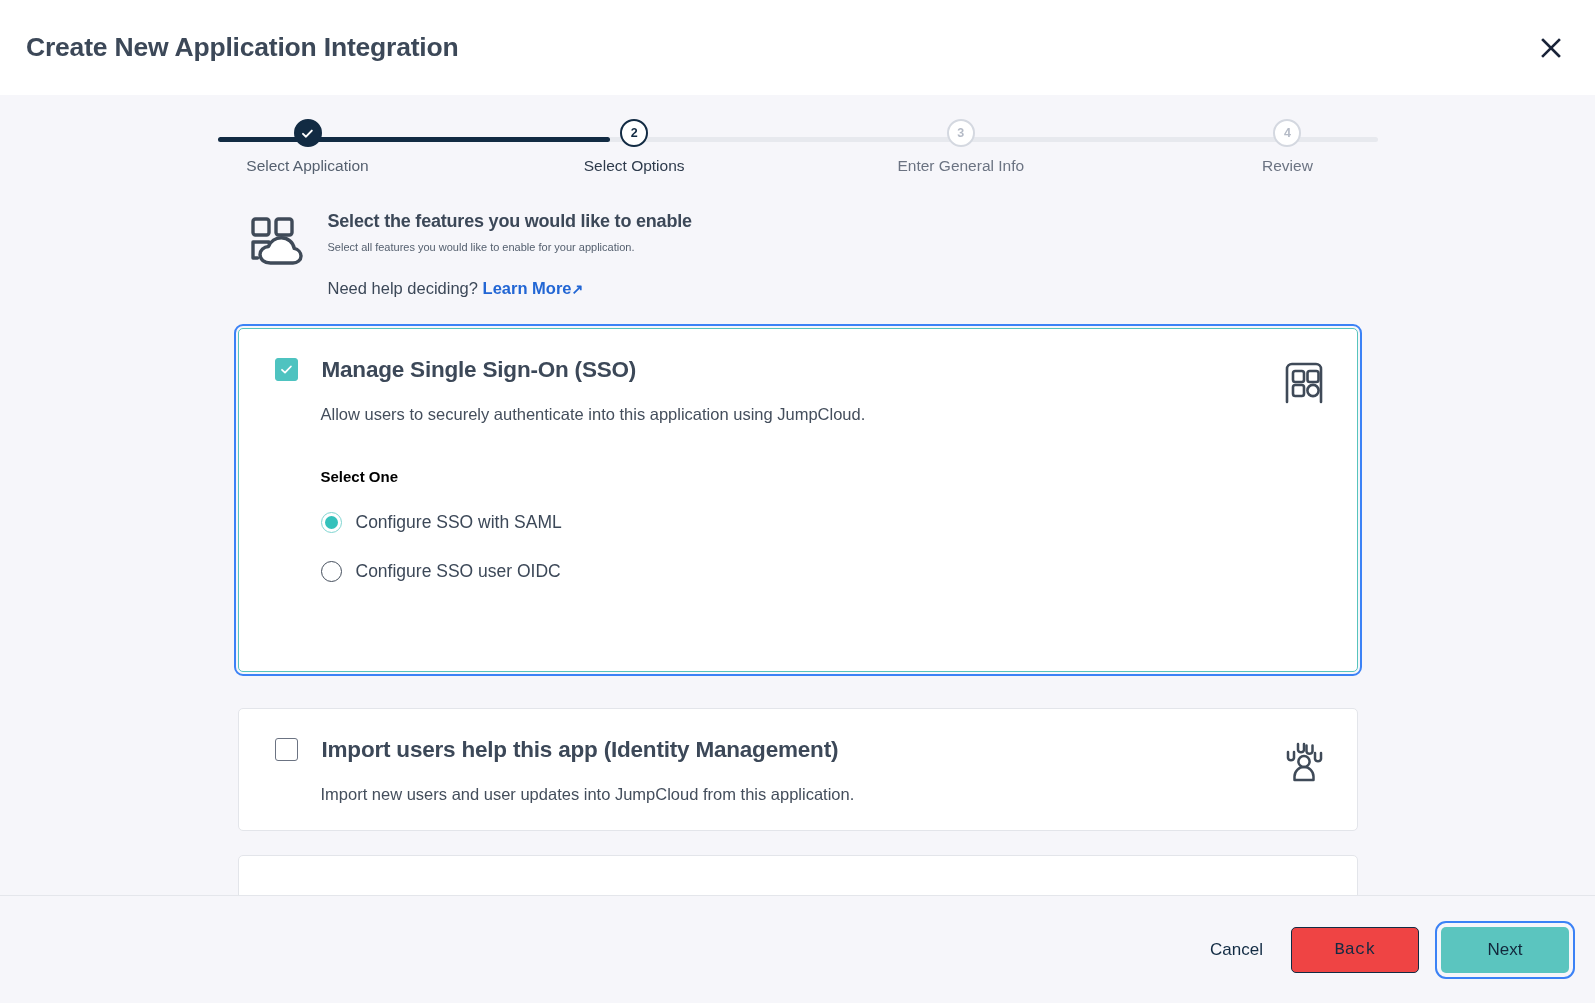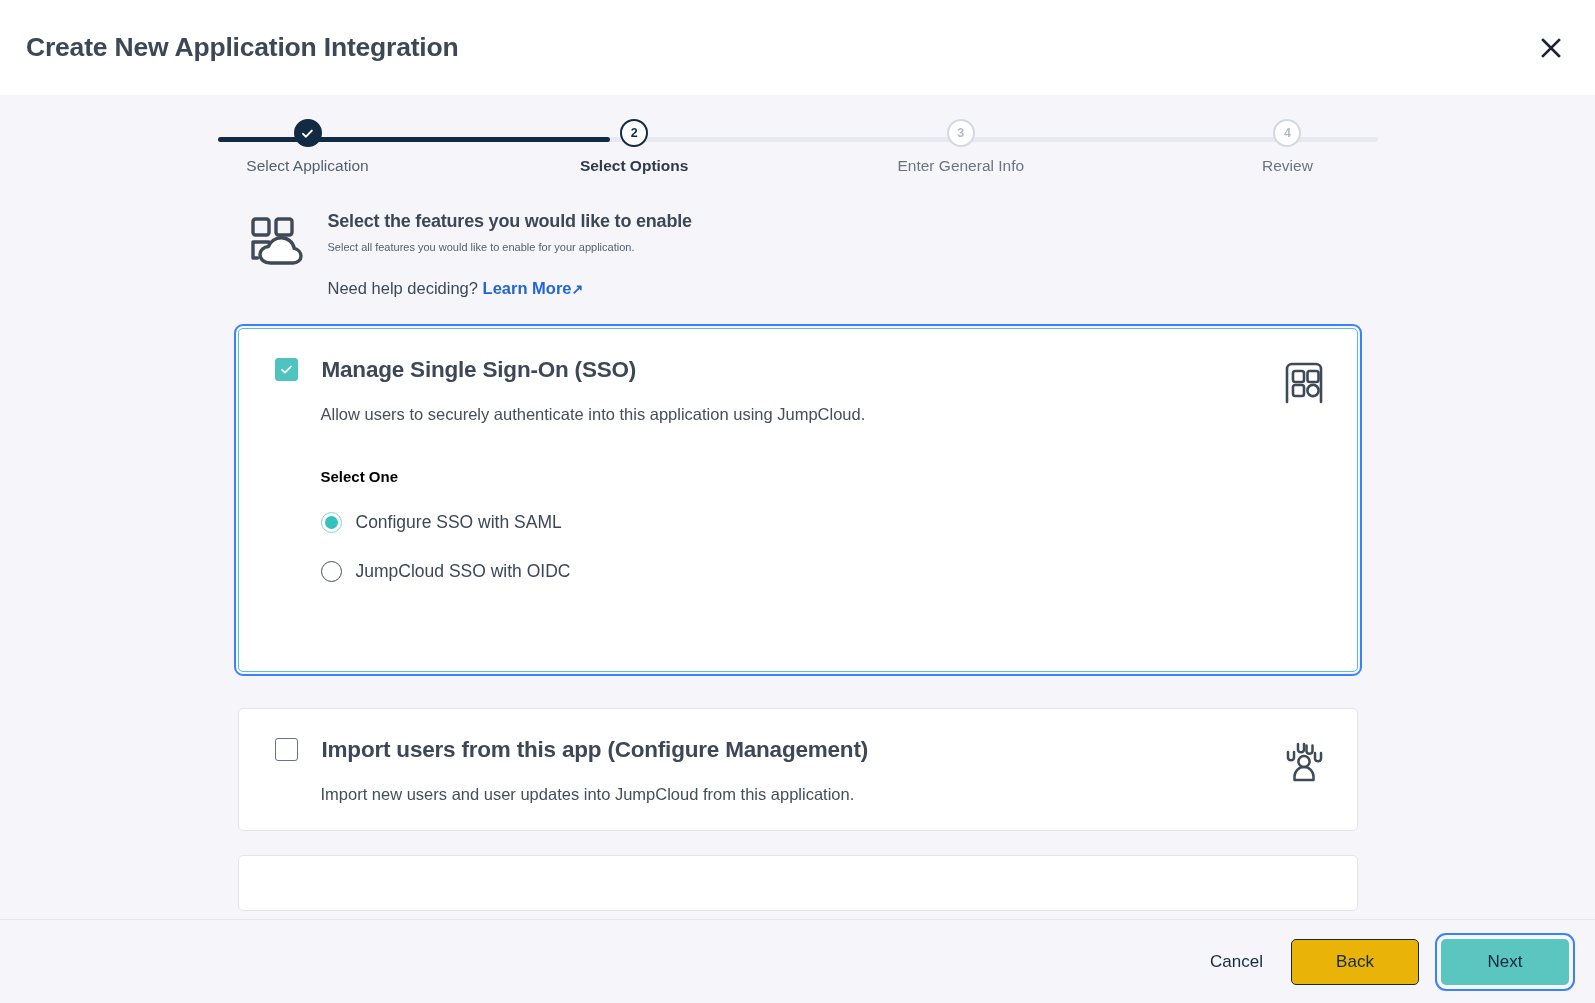--- a/index.html
+++ b/index.html
@@ -122,21 +122,21 @@
   .step-circle.todo {
     border: 2px solid #d4d8e0;
     color: #b4bac6;
   }
   .step-label {
     margin-top: 10px;
     font-size: 15.5px;
     color: #6b7382;
     white-space: nowrap;
   }
-  .step-label.active { color: #2d3a4b; font-weight: bold; }
+  .step-label.active { color: #2d3a4b; font-weight: normal; }
   .step-label.done { color: #55606f; }
 
   
   .modal-body {
     flex: 1 1 auto;
     overflow: hidden;
     position: relative;
     background: #f6f6fa;
   }
   .content {
@@ -271,21 +271,21 @@
     background: #34c1bb;
   }
   .radio-label { font-size: 17.5px; color: #3c4858; }
 
   .card-spacer-inner { height: 58px; }
   .card-stub { height: 54px; }
 
   
   .modal-footer {
     flex: 0 0 auto;
-    height: 84px;
+    height: 108px;
     background: #f6f6fa;
     border-top: 1px solid #e4e6eb;
     display: flex;
     align-items: center;
     justify-content: flex-end;
     gap: 22px;
     padding-right: 26px;
   }
   .btn {
     font-family: "Liberation Sans", sans-serif;
@@ -294,25 +294,26 @@
     border-radius: 5px;
     line-height: 1;
   }
   .btn-link {
     background: none;
     border: none;
     color: #122b43;
     padding: 10px 6px;
   }
   .btn-back {
-    background: #eab308;
+    background: #ef4444;
     border: 1.7px solid #122b43;
     color: #122b43;
     width: 128px;
     height: 46px;
+    font-family: Liberation Mono, monospace;
   }
   .btn-next {
     background: #5bc5bf;
     border: none;
     color: #12283c;
     width: 128px;
     height: 46px;
     outline: 2.5px solid #3b82f6;
     outline-offset: 4px;
   }
@@ -407,21 +408,21 @@
               <div class="card-desc">Allow users to securely authenticate into this application using JumpCloud.</div>
 
               <div class="select-one-label">Select One</div>
               <div class="radio-group">
                 <div class="radio-row">
                   <span class="radio on"></span>
                   <span class="radio-label">Configure SSO with SAML</span>
                 </div>
                 <div class="radio-row">
                   <span class="radio"></span>
-                  <span class="radio-label">JumpCloud SSO with OIDC</span>
+                  <span class="radio-label">Configure SSO user OIDC</span>
                 </div>
               </div>
               <div class="card-spacer-inner"></div>
             </div>
             <div class="card-icon">
               <svg width="46" height="46" viewBox="0 0 46 46" aria-hidden="true">
                 <g stroke="#3f4a58" stroke-width="2.6" fill="none" stroke-linejoin="round" stroke-linecap="round">
                   <path d="M6 43 L6 10 A5 5 0 0 1 11 5 L35 5 A5 5 0 0 1 40 10 L40 43"></path>
                   <rect x="12" y="12" width="11" height="11" rx="2.2"></rect>
                   <rect x="26.5" y="12" width="11" height="11" rx="2.2"></rect>
@@ -431,21 +432,21 @@
               </svg>
             </div>
           </div>
         </div>
 
         <div class="card">
           <div class="card-row">
             <div class="card-main">
               <div class="card-head">
                 <div class="checkbox"></div>
-                <div class="card-title">Import users from this app (Configure Management)</div>
+                <div class="card-title">Import users help this app (Identity Management)</div>
               </div>
               <div class="card-desc">Import new users and user updates into JumpCloud from this application.</div>
             </div>
             <div class="card-icon">
               <svg width="46" height="46" viewBox="0 0 46 46" aria-hidden="true">
                 <g stroke="#3f4a58" stroke-width="2.5" fill="none" stroke-linecap="round" stroke-linejoin="round">
                   <path d="M17 5 L17 11 A3.1 3.1 0 0 0 23 11 L23 5"></path>
                   <path d="M25.5 6.5 L25.5 12.5 A3.1 3.1 0 0 0 31.5 12.5 L31.5 6.5"></path>
                   <path d="M7 13 L7 19 A3.1 3.1 0 0 0 13 19 L13 13"></path>
                   <path d="M34 14 L34 20 A3.1 3.1 0 0 0 40 20 L40 14"></path>

